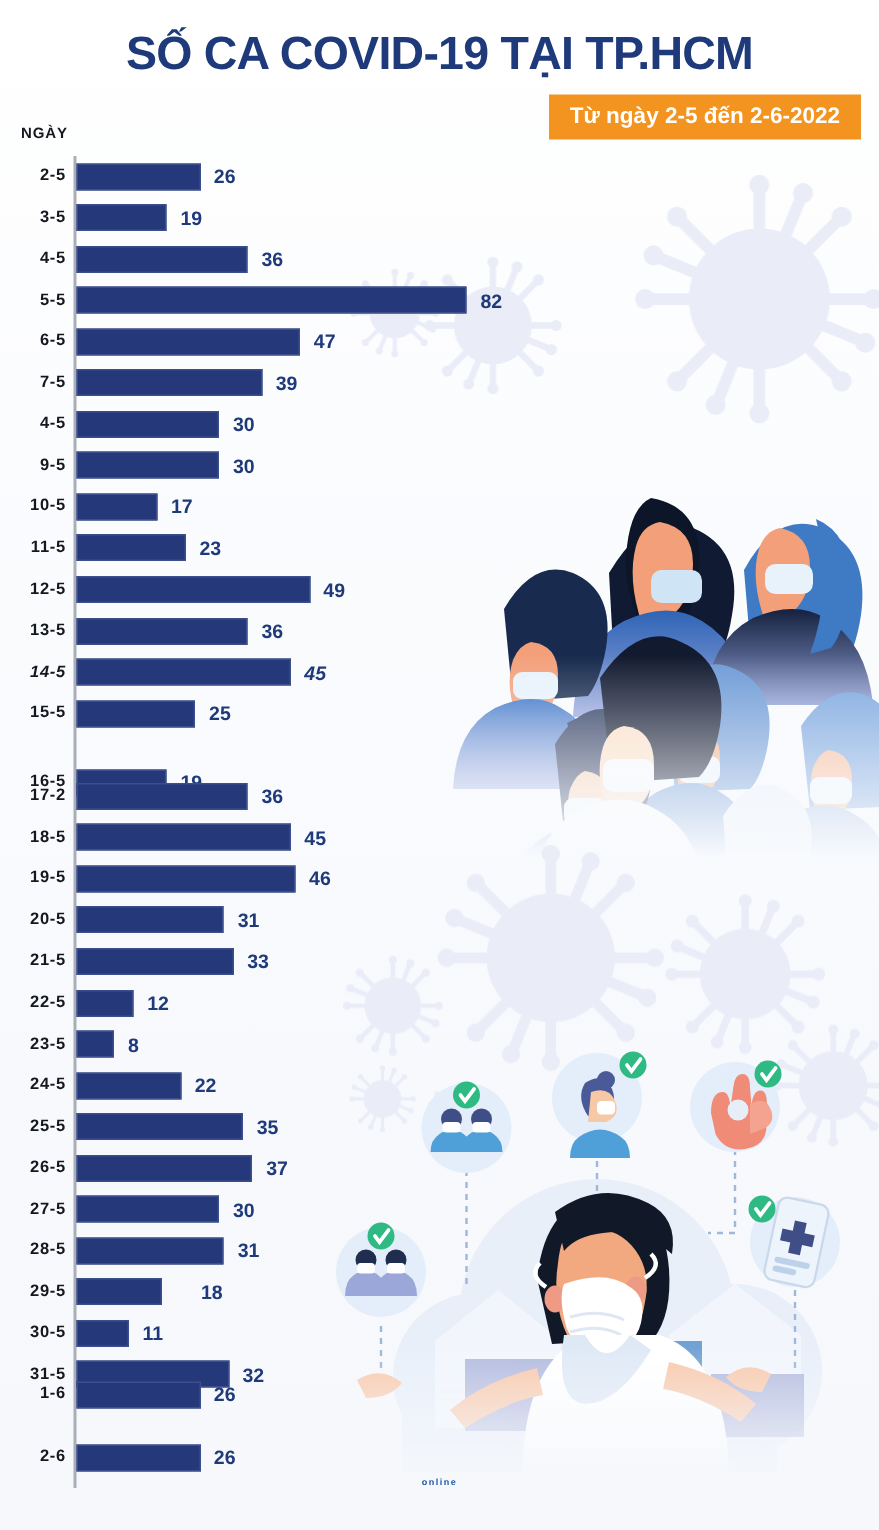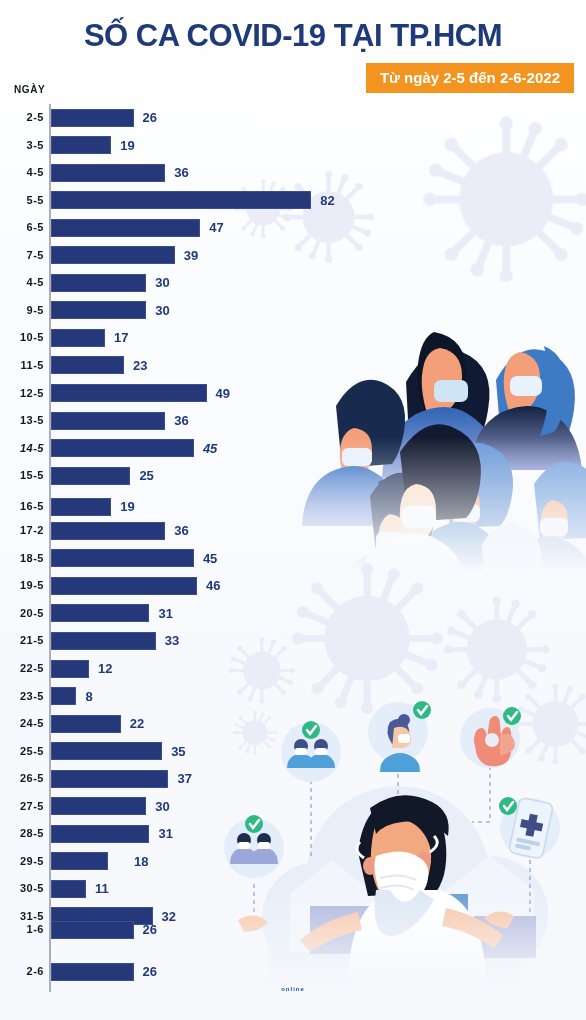--- a/index.html
+++ b/index.html
@@ -406,21 +406,21 @@
         <div class="row" style="top: 330.6px; font-style: italic;">
           <div class="row-label">14-5</div>
           <div class="bar" style="width: 142.875px; background: rgb(37, 57, 122);"></div>
           <div class="bar-value" style="left: 202.875px; color: rgb(31, 58, 122);">45</div>
         </div>
         <div class="row" style="top: 358.15px;">
           <div class="row-label">15-5</div>
           <div class="bar" style="width: 79.375px; background: rgb(37, 57, 122);"></div>
           <div class="bar-value" style="left: 139.375px; color: rgb(31, 58, 122);">25</div>
         </div>
-        <div class="row" style="top: 389px; padding-left: 48px;">
+        <div class="row" style="top: 404px; padding-left: 48px;">
           <div class="row-label">16-5</div>
           <div class="bar" style="width: 60.325px; background: rgb(37, 57, 122);"></div>
           <div class="bar-value" style="left: 120.325px; color: rgb(31, 58, 122);">19</div>
         </div>
         <div class="row" style="top: 413.25px;">
           <div class="row-label">17-2</div>
           <div class="bar" style="width: 114.3px; background: rgb(37, 57, 122);"></div>
           <div class="bar-value" style="left: 174.3px; color: rgb(31, 58, 122);">36</div>
         </div>
         <div class="row" style="top: 440.8px;">

